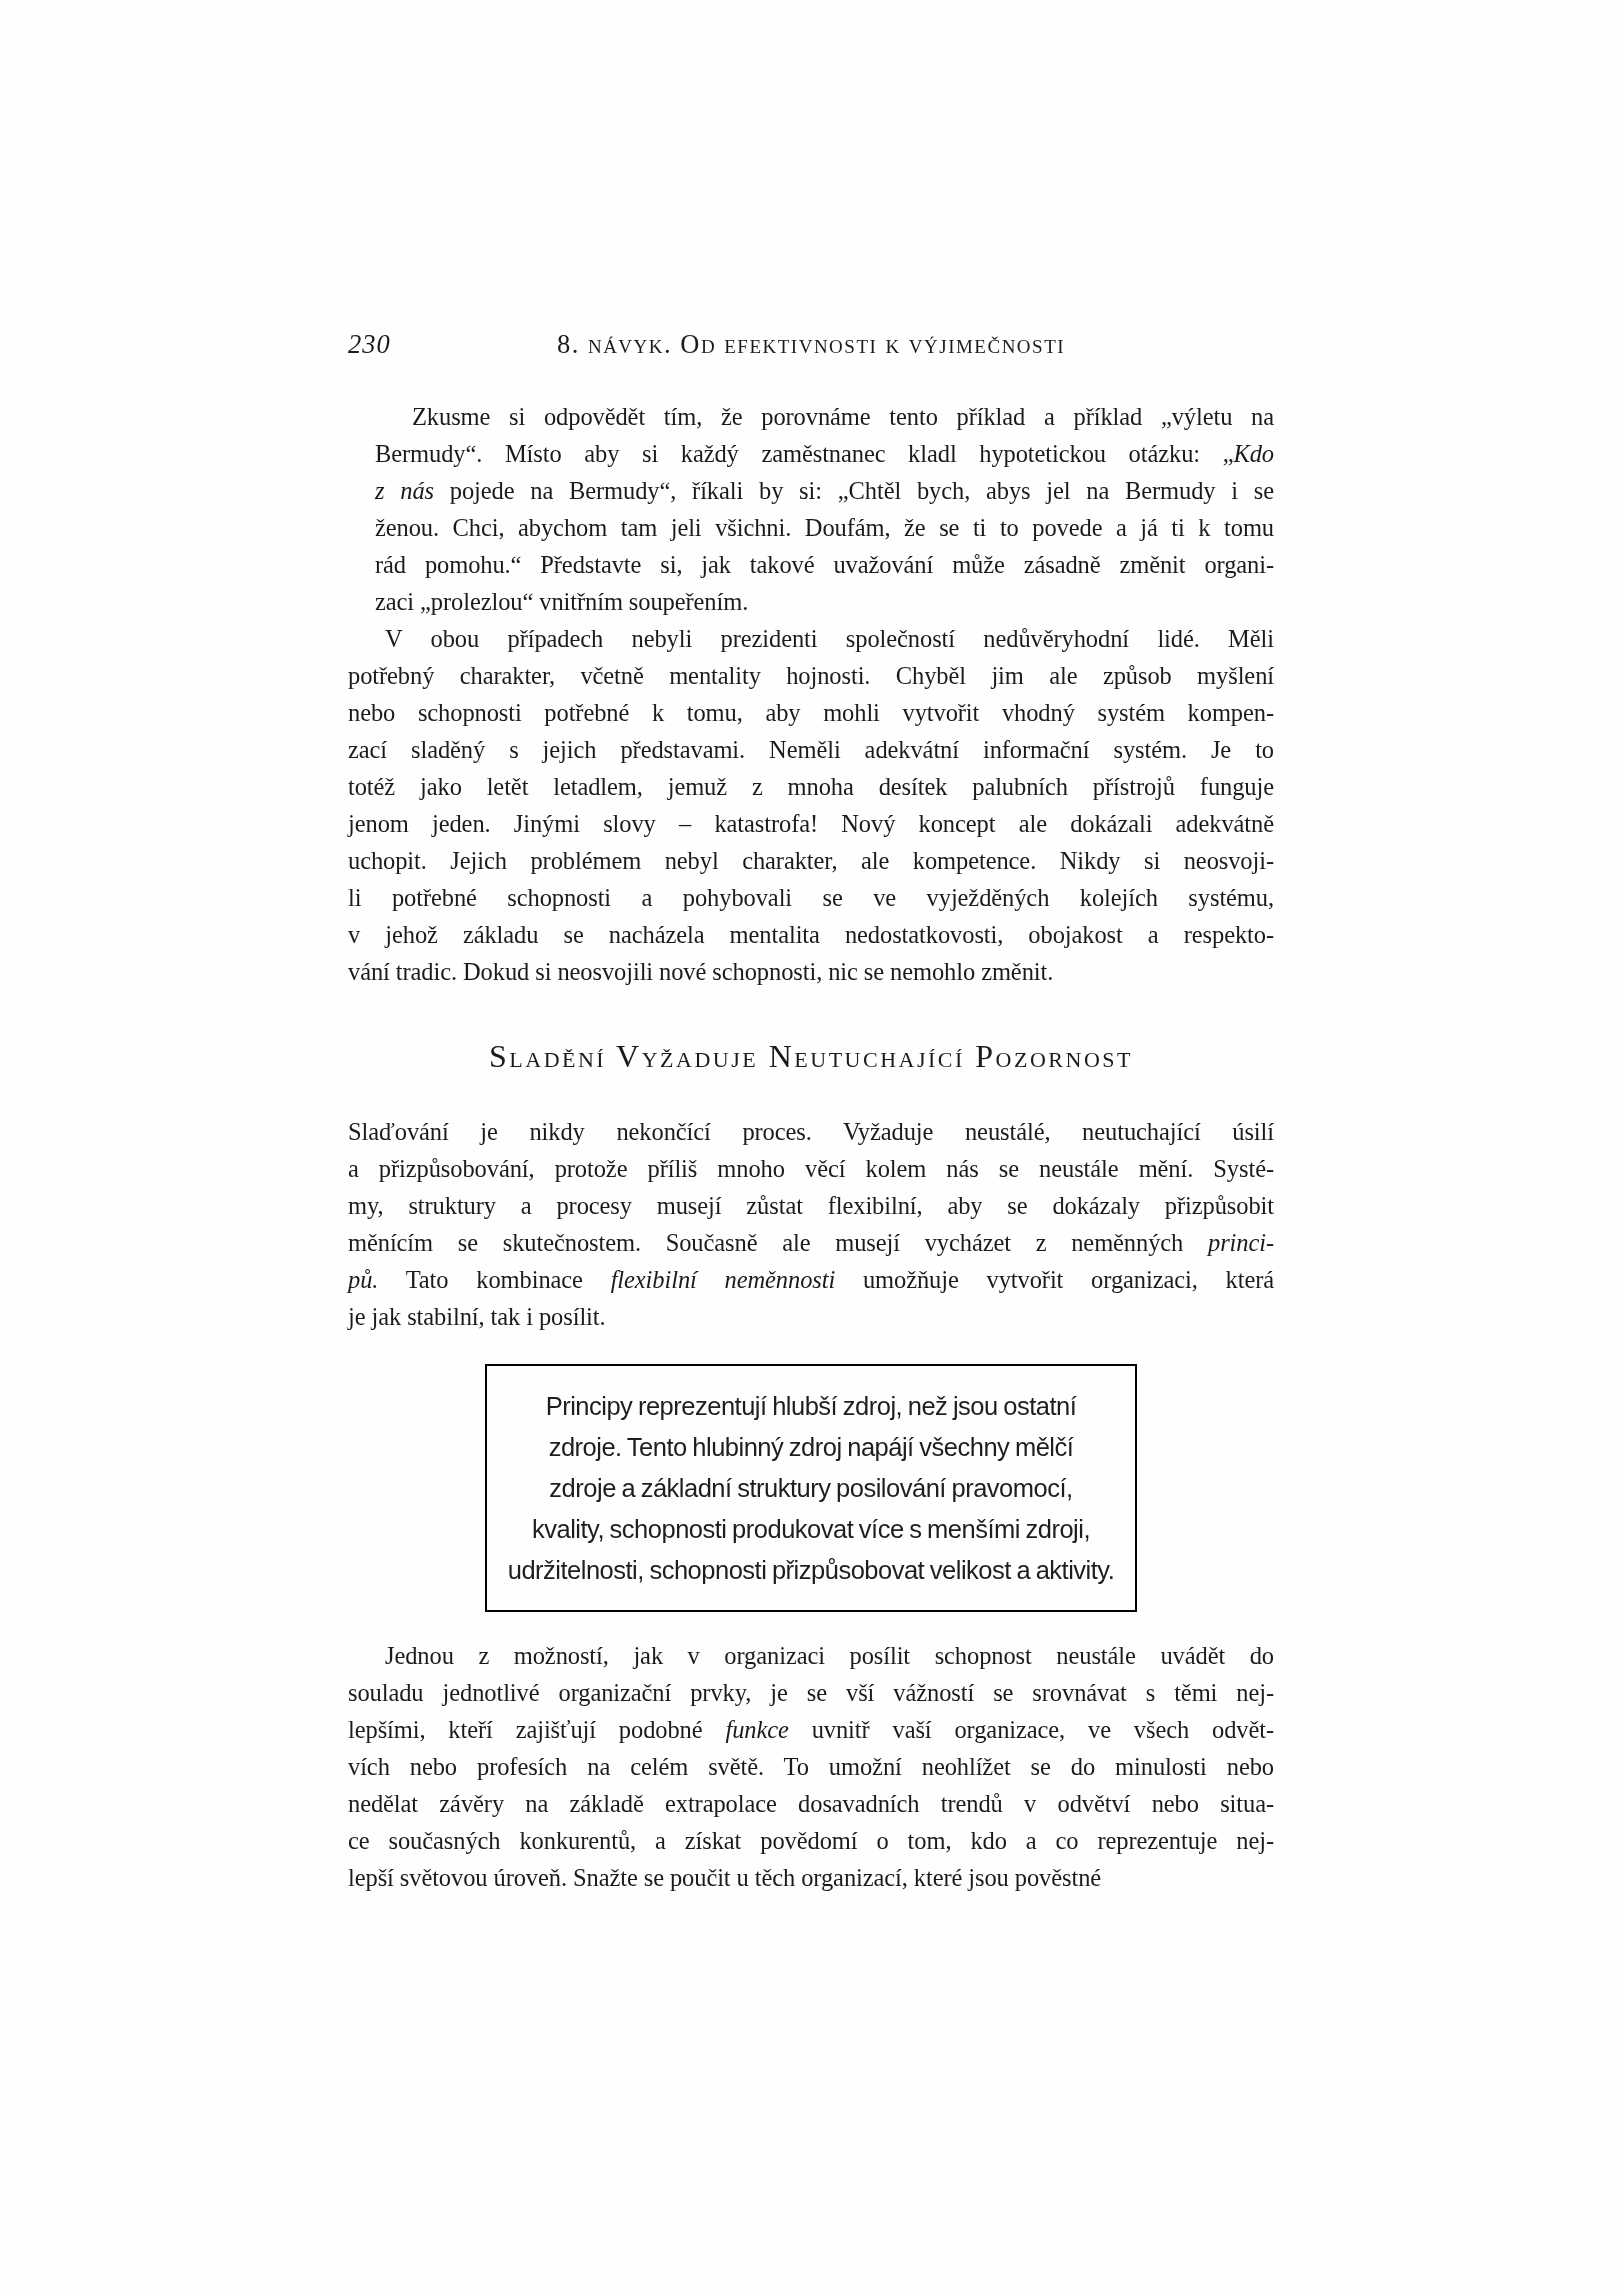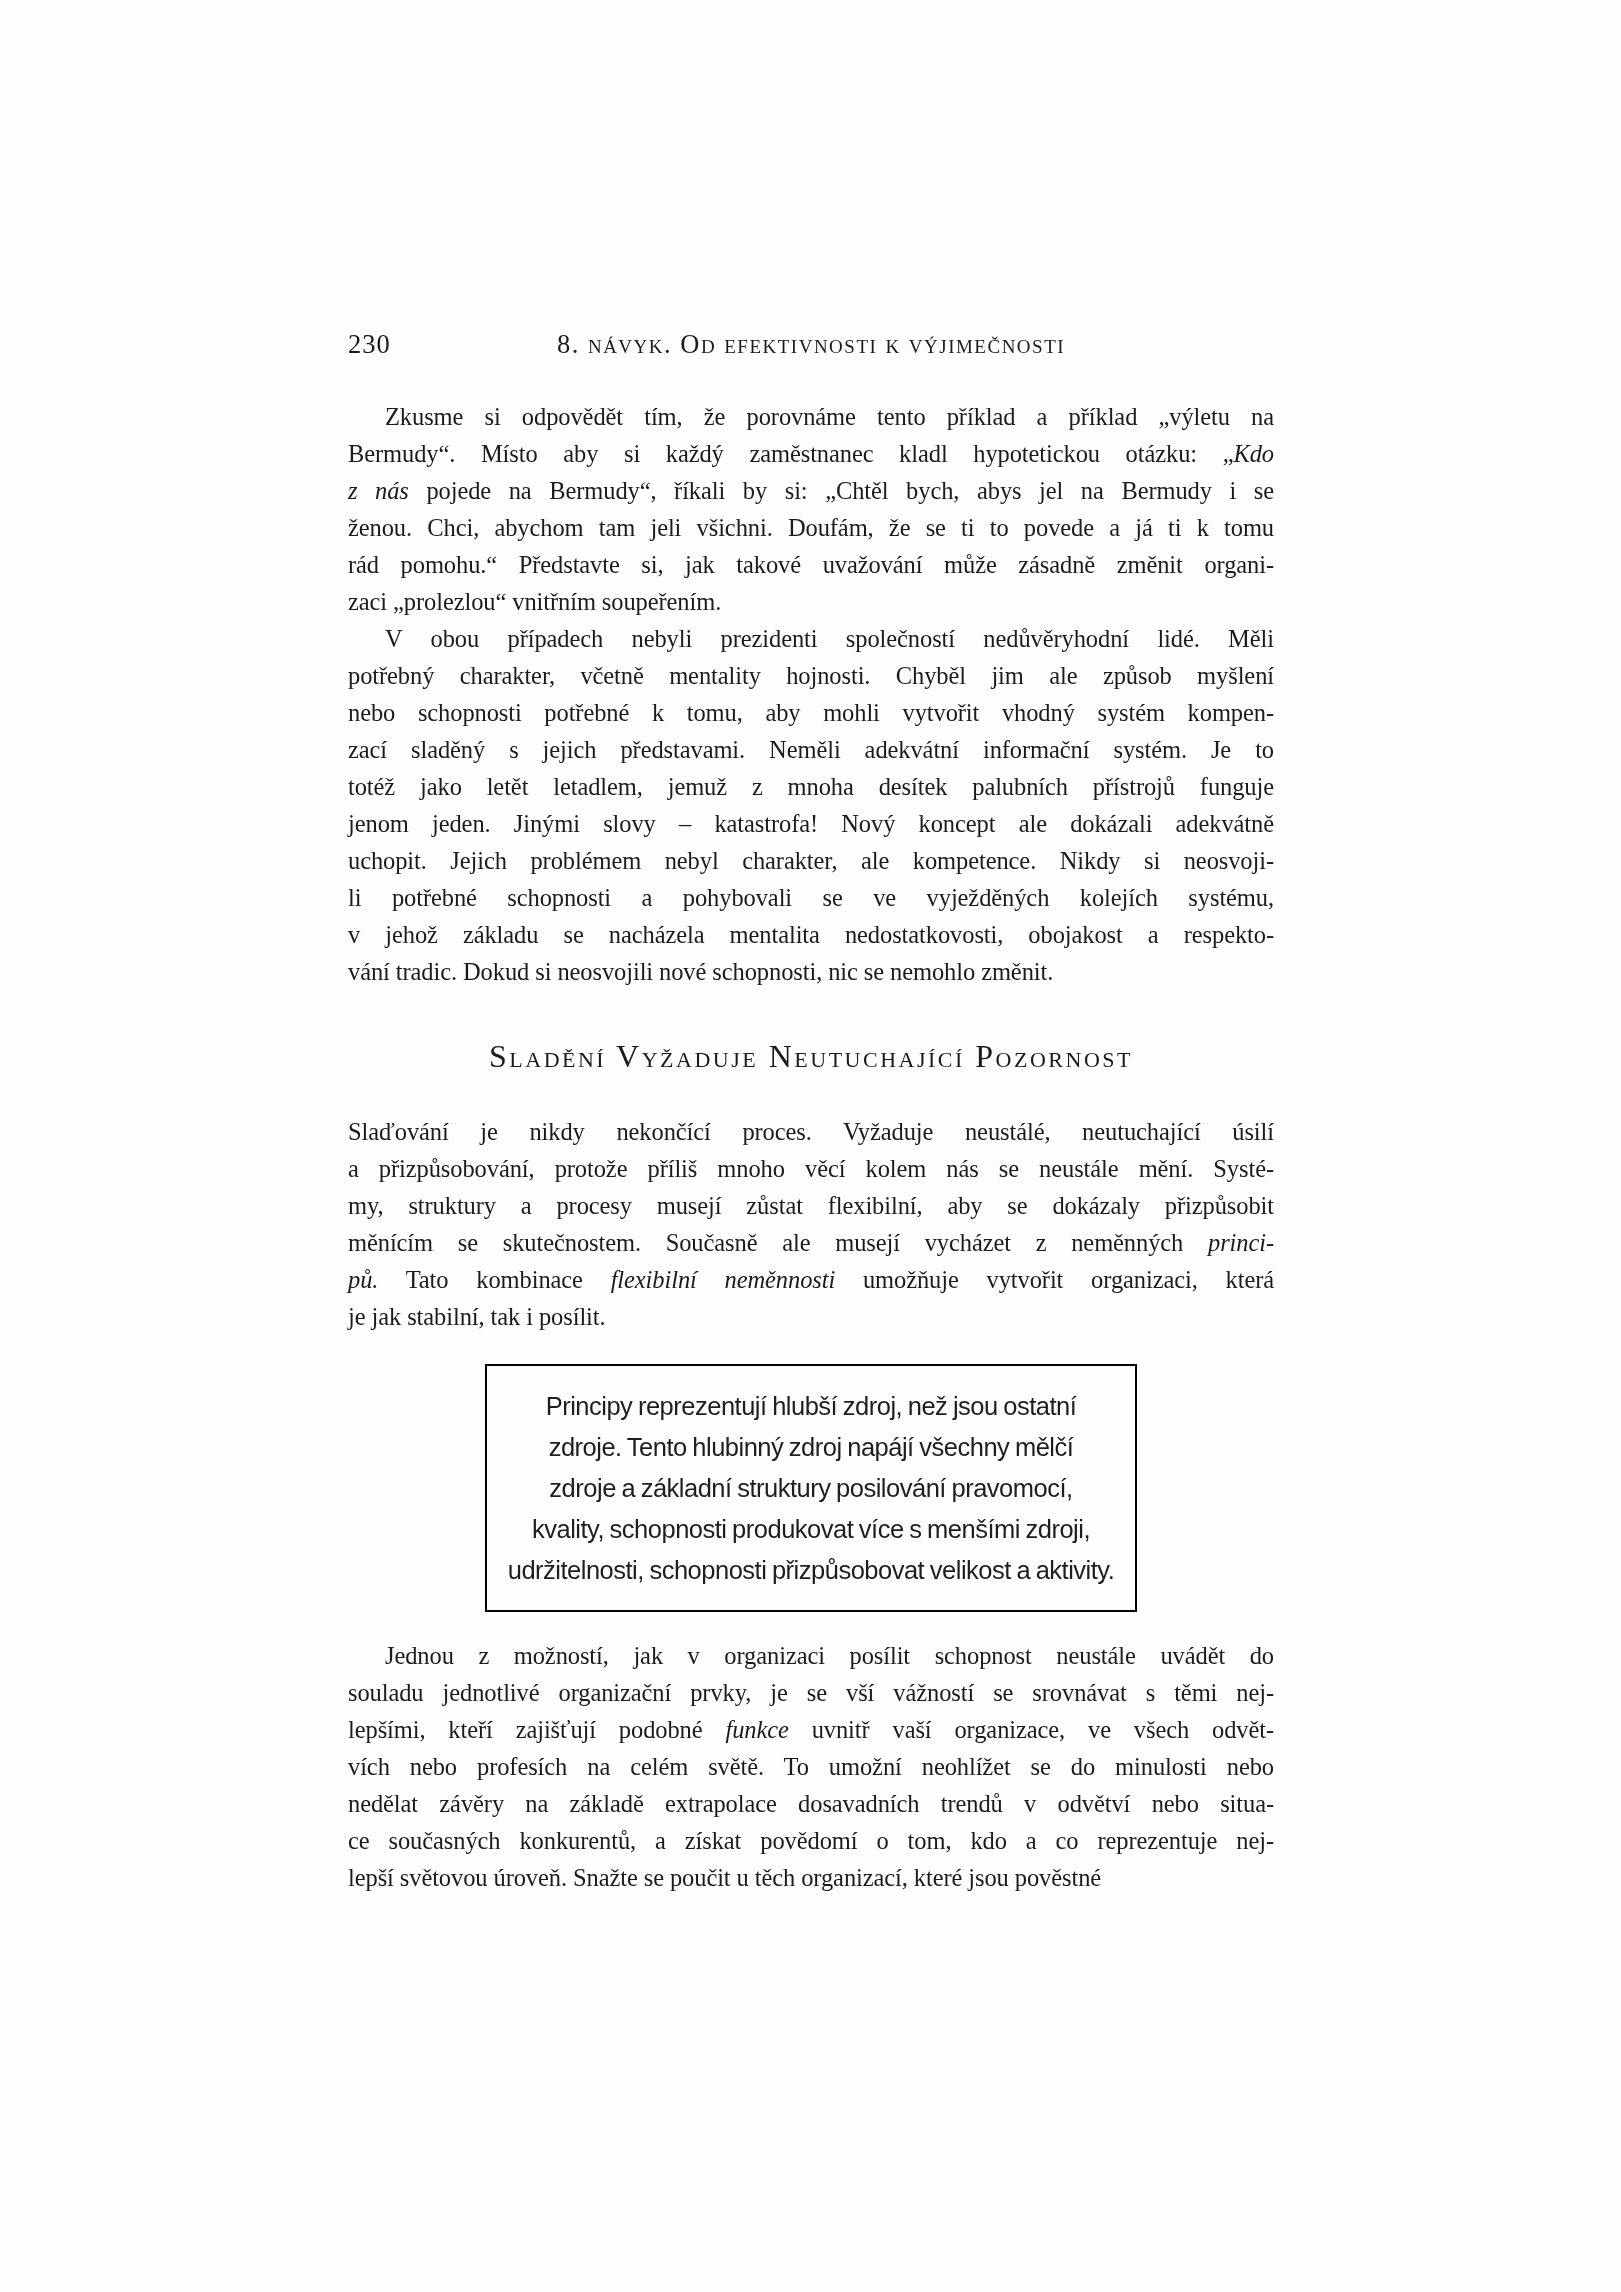--- a/index.html
+++ b/index.html
@@ -8,35 +8,35 @@
     width:1621px;height:2293px;
     background:#fefefe;
     color:#1b1b1b;
     font-family:"Liberation Serif",serif;
     box-sizing:border-box;
     padding-top:326px;
     overflow:hidden;
   }
   .text-col{width:926px;margin-left:348px;position:relative;}
   .running-header{position:relative;height:39px;font-size:26.5px;line-height:36px;}
-  .page-num{position:absolute;left:0;top:0;letter-spacing:1px;}
+  .page-num{position:absolute;left:0;top:0;letter-spacing:1px;font-style:italic;}
   .chapter-title{
     display:block;text-align:center;
     font-variant:small-caps;
     letter-spacing:1.5px;
   }
   .para{font-size:24.5px;line-height:37px;margin:0;}
   .para .line{
     text-align:justify;
     text-align-last:justify;
     letter-spacing:-0.1px;
   }
   .para .line.last{text-align-last:left;}
   .para.indent .line:first-child{padding-left:37px;}
-  .para.first{margin-top:33px;}
+  .para.first{margin-top:33px;margin-left:27px;}
   .heading{
     margin-top:47px;margin-bottom:37px;
     text-align:center;
     font-variant:small-caps;
     font-size:32px;line-height:39px;
     letter-spacing:2.5px;
   }
   .quote-box{
     width:652px;
     margin:29px auto 24.5px;

